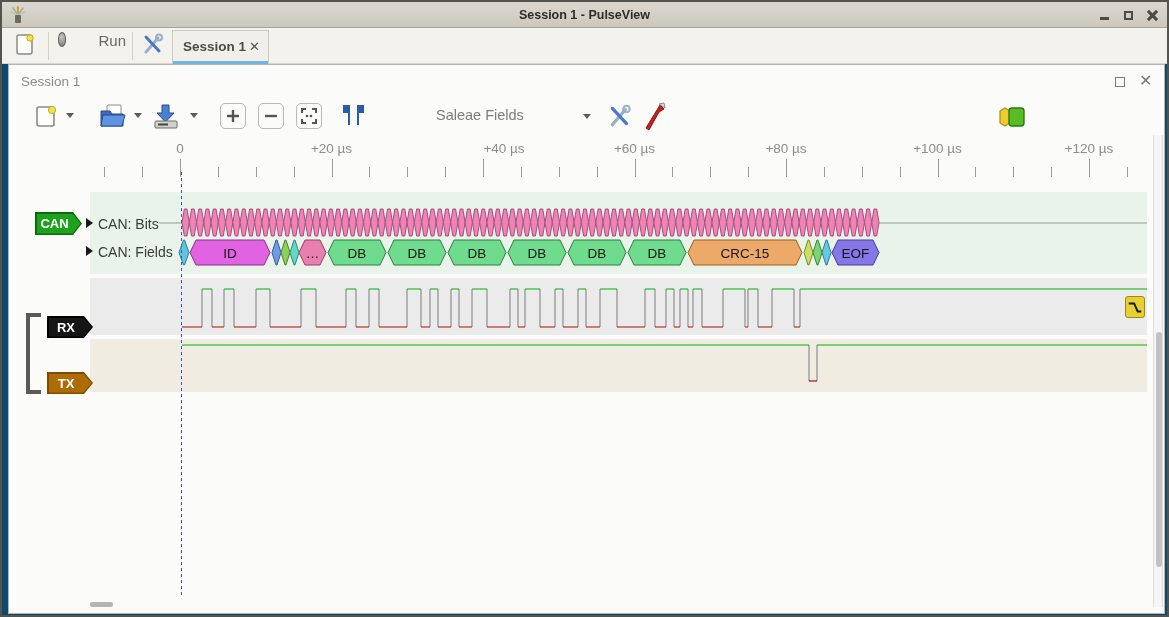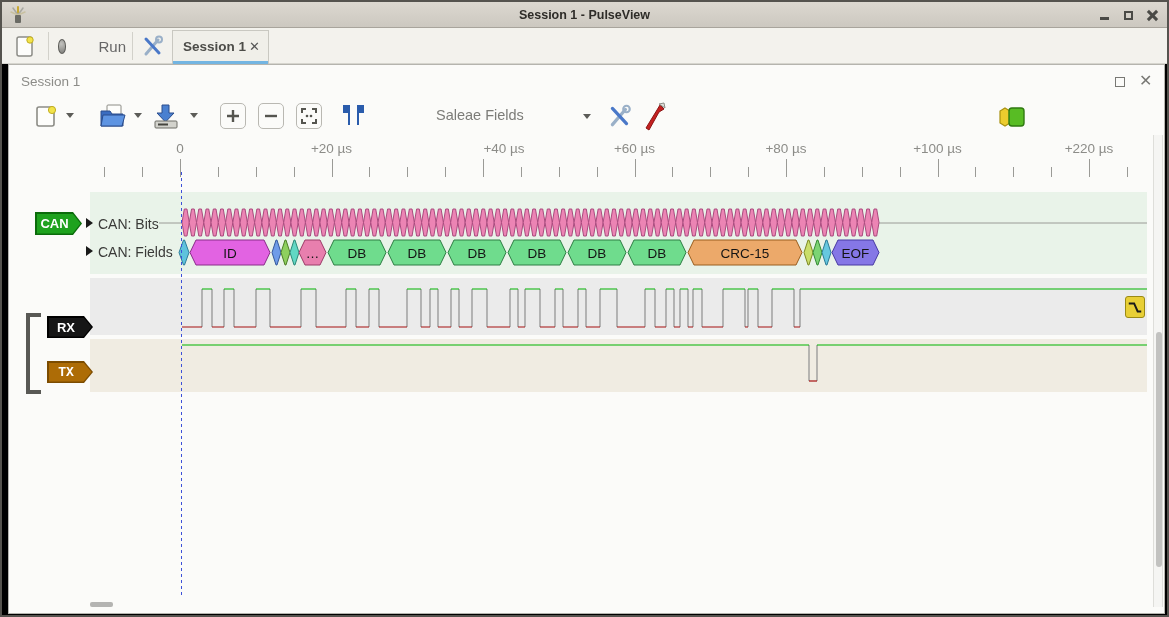--- a/index.html
+++ b/index.html
@@ -1,36 +1,36 @@
 <!DOCTYPE html>
 <html style="--tab_accent: #73b5e2; --can_tag: #1ea21e; --can_tag_border: #0b6b0b; --rx_tag: #161616; --tx_tag: #ad6c06; --tx_tag_border: #7c4c00; --bit_fill: #ec84b4; --bit_stroke: #aa4a7e; --signal_high: #00b400; --signal_low: #a51111; --signal_edge: #8f8f8f; --cursor: #3c50d8; --trigger_fill: #e8cf36; --trigger_border: #9a8a14; --band_decode: #e9f3e9; --band_rx: #ebebeb; --band_tx: #f0ece2;"><head>
 <meta charset="utf-8">
 <style>
   * { margin:0; padding:0; box-sizing:border-box; }
   html,body { width:1169px; height:617px; overflow:hidden; font-family:"Liberation Sans", sans-serif; }
-  .window { position:relative; width:1169px; height:617px; background:#000000; border:2px solid #55534e; }
+  .window { position:relative; width:1169px; height:617px; background:#0c4a6e; border:2px solid #55534e; }
 
   
   .titlebar { position:absolute; left:0; top:0; width:1165px; height:26px;
     background:linear-gradient(#dcd8d0,#ccc8c0); border-bottom:1px solid #a8a49c; }
   .titlebar .title { position:absolute; left:0; top:0; width:100%; height:26px; line-height:26px;
     text-align:center; font-size:12.5px; font-weight:bold; color:#2e2c28; }
   .app-icon { position:absolute; left:7px; top:3px; }
   .win-controls { position:absolute; right:8px; top:0; height:26px; display:flex; gap:10px; align-items:center; }
   .win-btn { width:14px; height:14px; display:flex; align-items:center; justify-content:center; color:#4a4a46; }
   .glyph-min { width:9px; height:3px; background:#4a4a46; margin-top:6px; }
   .glyph-max { width:9px; height:9px; border:2px solid #4a4a46; }
   .glyph-close { position:relative; width:11px; height:11px; }
   .glyph-close:before,.glyph-close:after{content:"";position:absolute;left:-1px;top:4px;width:13px;height:3px;background:#4a4a46;}
   .glyph-close:before{transform:rotate(45deg);} .glyph-close:after{transform:rotate(-45deg);}
 
   
   .main-toolbar { position:absolute; left:0; top:26px; width:1165px; height:36px; background:#f3f2ed; border-bottom:1px solid #d6d5ce; }
   .mt-sep { position:absolute; top:4px; width:1px; height:28px; background:#d2d1ca; }
-  .tool-btn { position:absolute; display:flex; align-items:center; justify-content:center;gap:24px; }
+  .tool-btn { position:absolute; display:flex; justify-content:center;gap:24px; }
   .run-label { font-size:15px; color:#666; margin-left:8px; }
   .run-circle { width:15px; height:15px; border-radius:50%; background:radial-gradient(circle at 35% 30%, #c2c2be, #7e7e7a); border:1px solid #5c5c58; }
   .tab { position:absolute; left:170px; top:2px; width:97px; height:34px; background:#f0efe9;
     border:1px solid #c9c8c1; border-bottom:none; }
   .tab .underline { position:absolute; left:0; bottom:0; width:100%; height:3px; background:var(--tab_accent); }
   .tab-label { position:absolute; left:10px; top:8px; font-size:13.5px; font-weight:bold; color:#4c4c48; }
   .tab-close { position:absolute; right:8px; top:8px; font-size:13px; color:#555; }
 
   
   .subwindow { position:absolute; left:6px; top:62px; width:1157px; height:550px;
@@ -245,21 +245,21 @@
         <div class="ruler-label" style="left: 322.5px;">+20 µs</div>
         <div class="tick major" style="left: 322.5px;"></div>
         <div class="ruler-label" style="left: 474px; margin-left: 21px;">+40 µs</div>
         <div class="tick major" style="left: 474px;"></div>
         <div class="ruler-label" style="left: 625.5px;">+60 µs</div>
         <div class="tick major" style="left: 625.5px;"></div>
         <div class="ruler-label" style="left: 777px;">+80 µs</div>
         <div class="tick major" style="left: 777px;"></div>
         <div class="ruler-label" style="left: 928.5px;">+100 µs</div>
         <div class="tick major" style="left: 928.5px;"></div>
-        <div class="ruler-label" style="left: 1080px;">+220 µs</div>
+        <div class="ruler-label" style="left: 1080px;">+120 µs</div>
         <div class="tick major" style="left: 1080px;"></div>
         <div class="tick minor" style="left: 95.25px;"></div>
         <div class="tick minor" style="left: 133.125px;"></div>
         <div class="tick minor" style="left: 208.875px;"></div>
         <div class="tick minor" style="left: 246.75px;"></div>
         <div class="tick minor" style="left: 284.625px;"></div>
         <div class="tick minor" style="left: 360.375px;"></div>
         <div class="tick minor" style="left: 398.25px;"></div>
         <div class="tick minor" style="left: 436.125px;"></div>
         <div class="tick minor" style="left: 511.875px;"></div>
@@ -290,21 +290,21 @@
     <div class="row-label" style="left:89px; top:151px;">CAN: Bits</div>
     <div class="row-arrow" style="left:77px; top:181px;"></div>
     <div class="row-label" style="left:89px; top:179px;">CAN: Fields</div>
 
     <div class="bracket"></div>
     <div class="tag tag-rx" style="left:38px; top:251px; width:46px; height:22px;">
       <div class="tag-shape"></div>
       <div class="tag-fill"></div>
       <div class="tag-label">RX</div>
     </div>
-    <div class="tag tag-tx" style="left:38px; top:296px; width:46px; height:22px;font-family:Liberation Mono, monospace;">
+    <div class="tag tag-tx" style="left:38px; top:307px; width:46px; height:22px;">
       <div class="tag-shape"></div>
       <div class="tag-fill"></div>
       <div class="tag-label">TX</div>
     </div>
 
     <svg id="trace-svg" width="1157" height="549" viewBox="0 0 1157 549">
         <g>
           <path d="M150,158 H173" stroke="#9a9a96" stroke-width="1"></path>
           <path d="M870,158 H1138" stroke="#9a9a96" stroke-width="1"></path>
         </g>

